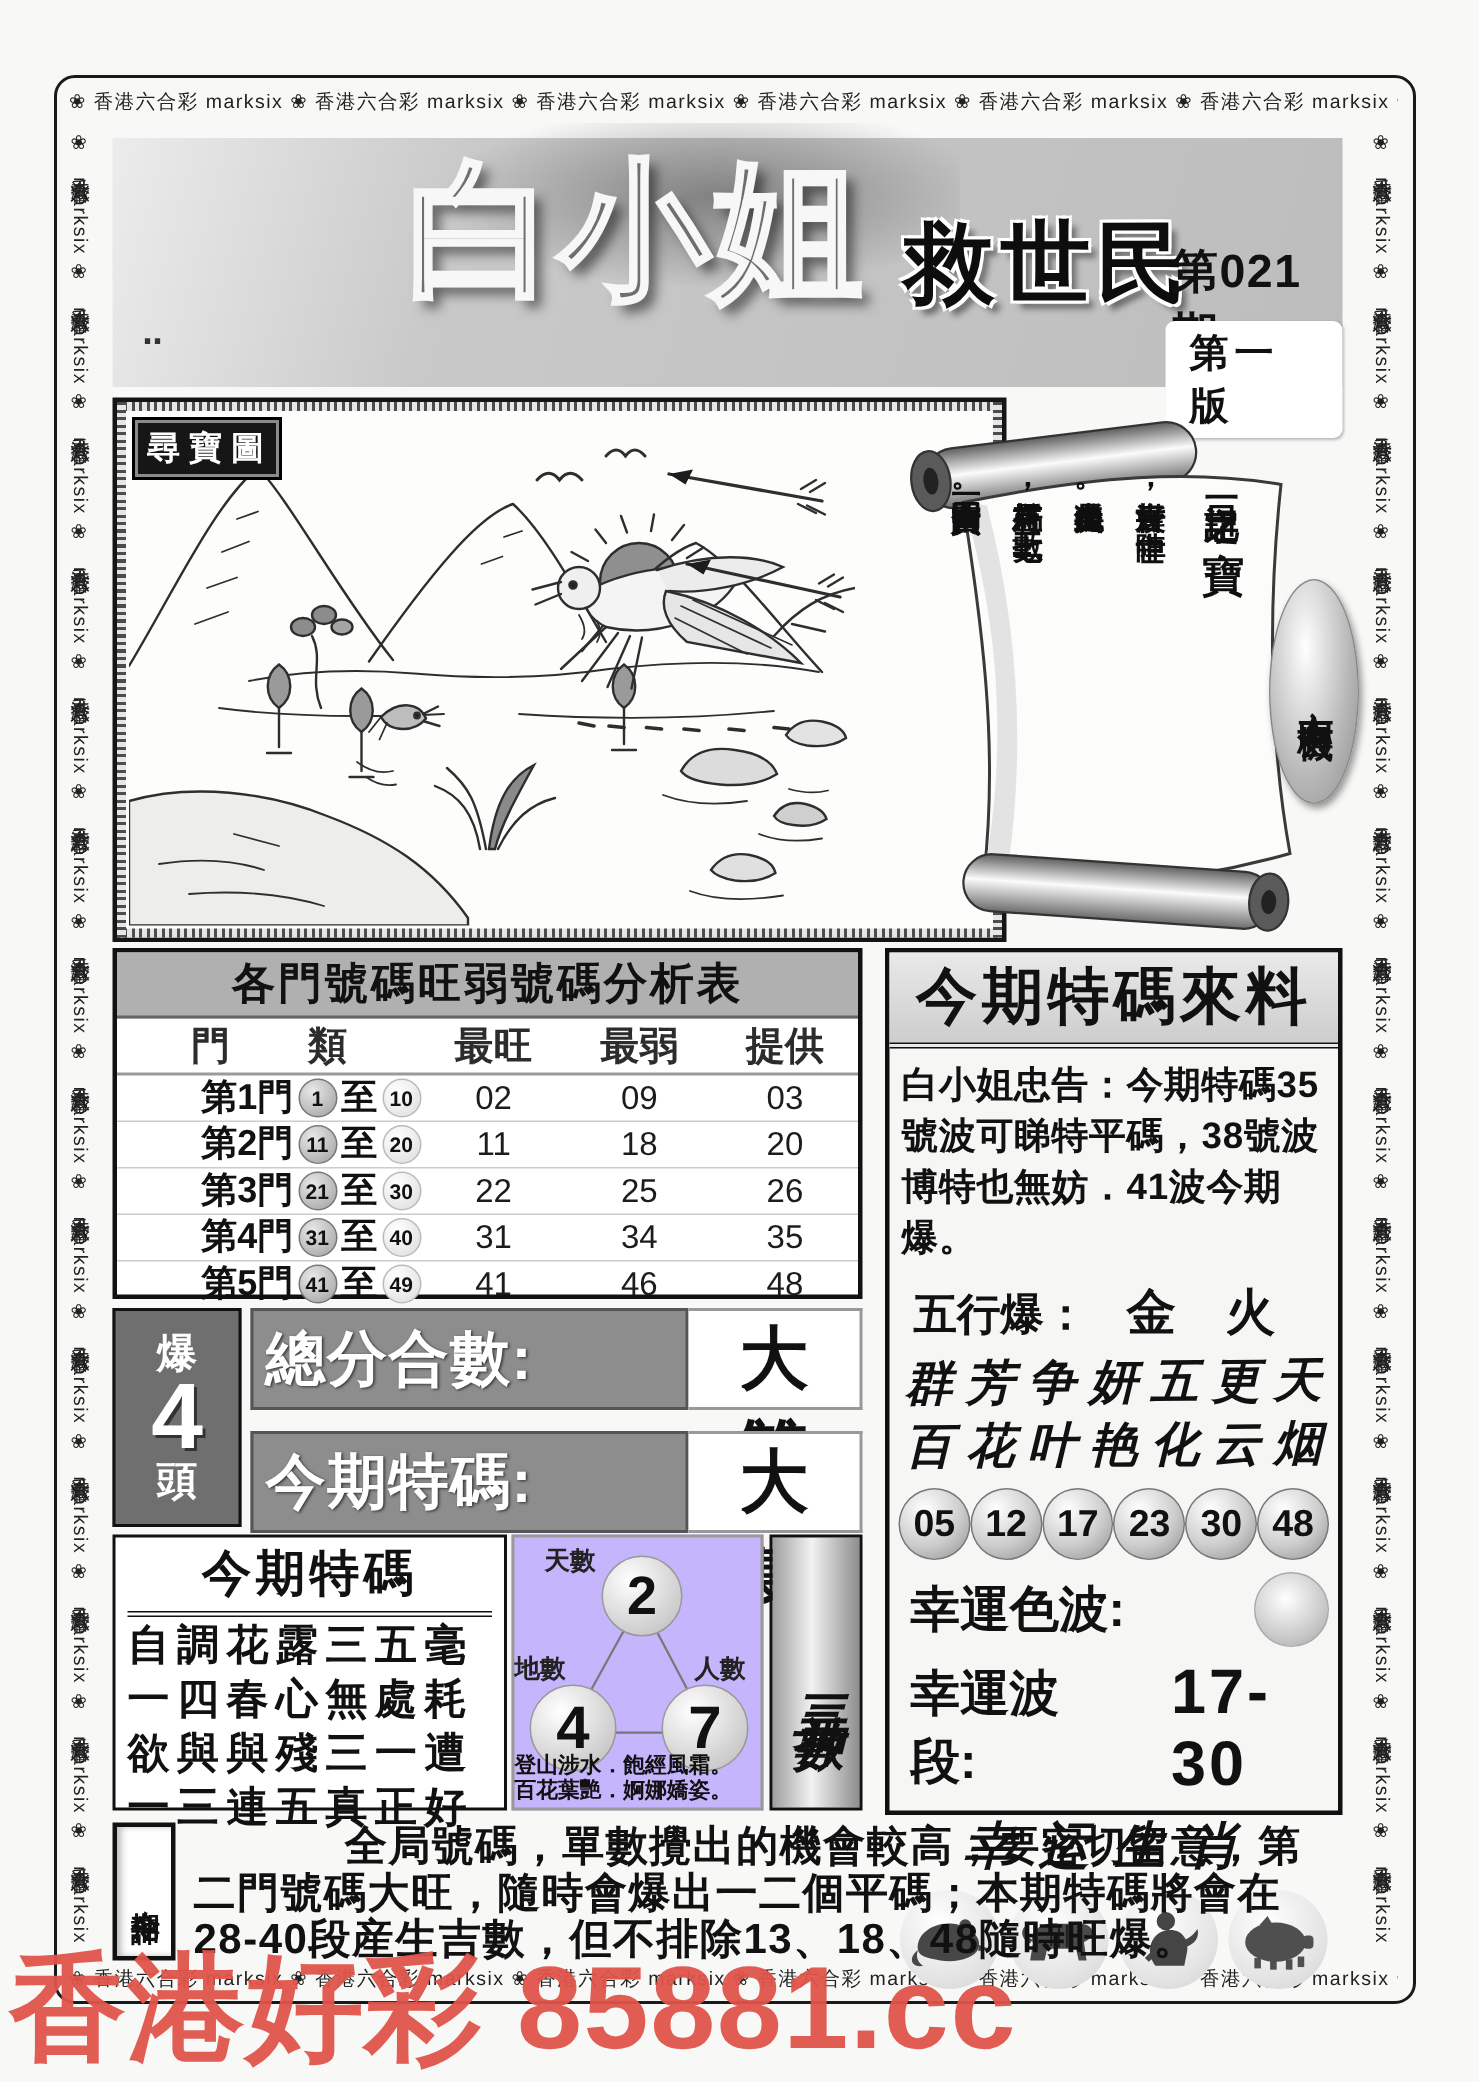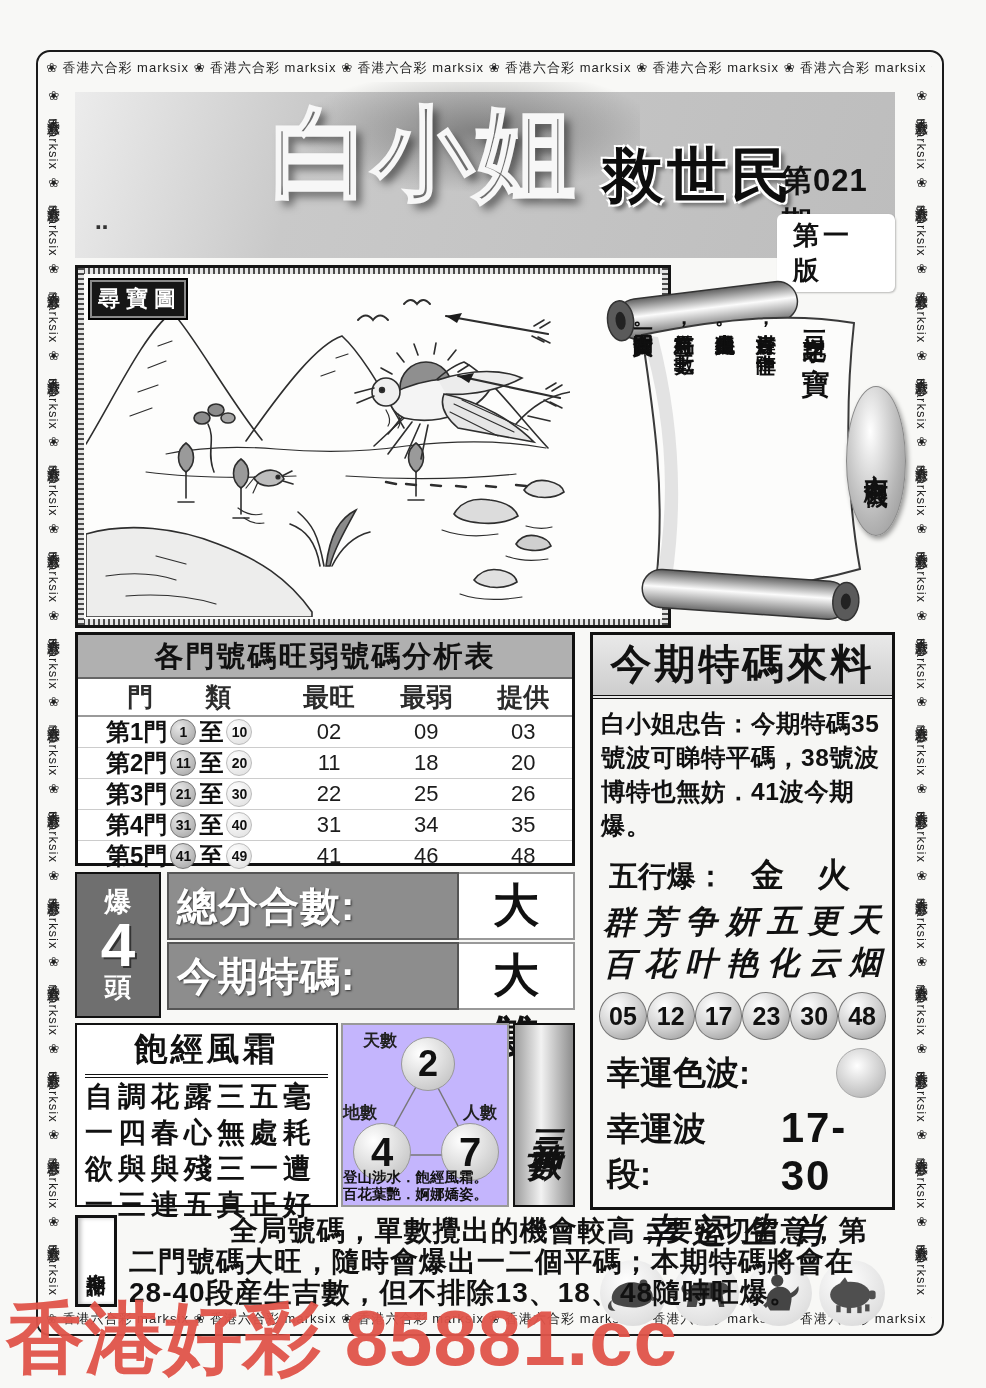--- a/index.html
+++ b/index.html
@@ -58,34 +58,34 @@
   .table-box{position:absolute;left:75px;top:632px;width:500px;height:234px;
     border:3px solid #111;background:#fff;box-sizing:border-box;}
   .tb-title{height:42px;background:#b0b0b0;font-size:29px;line-height:42px;font-weight:800;
     text-align:center;letter-spacing:2px;border-bottom:2px solid #666;}
   .tb-head{display:flex;height:36px;line-height:36px;font-size:26px;font-weight:800;
     border-bottom:2px solid #9a9a9a;color:#2c2c2c;}
   .tb-head > div,.t-row > div{text-align:center;}
   .c-gate{width:41%;} .c-num{width:19.66%;}
   .t-row{display:flex;height:30px;line-height:30px;border-bottom:1px solid #ccc;font-size:22px;}
   .t-row:last-child{border-bottom:none;}
-  .t-row .c-gate{display:flex;align-items:center;justify-content:center;gap:3px;font-weight:800;font-size:24px;}
+  .t-row .c-gate{display:flex;align-items:center;justify-content:flex-end;gap:3px;font-weight:800;font-size:24px;}
   .numcircle{display:inline-block;width:24px;height:24px;border-radius:50%;font-size:14px;
     line-height:24px;font-weight:700;text-align:center;}
   .numcircle.dark{background:radial-gradient(circle at 35% 30%,#e8e8e8,#9f9f9f);border:1px solid #777;}
   .numcircle.light{background:radial-gradient(circle at 35% 30%,#fff,#dcdcdc);border:1px solid #bbb;}
   .t-num{color:#1c1c1c;}
 
   
   .burst{position:absolute;left:75px;top:872px;width:500px;height:146px;display:flex;box-sizing:border-box;}
   .burst-side{width:86px;background:#6f6f6f;border:2px solid #111;color:#fff;text-align:center;
     display:flex;flex-direction:column;justify-content:center;box-sizing:border-box;}
   .burst-side .s1,.burst-side .s3{font-size:27px;font-weight:800;line-height:27px;}
   .burst-side .s2{font-size:62px;font-weight:900;line-height:58px;text-shadow:2px 2px 0 #333;}
-  .burst-main{flex:1;margin-left:6px;display:flex;flex-direction:column;gap:2px;}
+  .burst-main{flex:1;margin-left:6px;display:flex;flex-direction:column;gap:14px;}
   .burst-row{display:flex;height:68px;}
   .burst-label{width:292px;background:#8d8d8d;color:#fff;font-size:40px;line-height:64px;
     font-weight:800;padding:0 8px;border:2px solid #555;box-sizing:border-box;
     text-shadow:1px 1px 2px #333;letter-spacing:1px;}
   .burst-value{flex:1;background:#fff;border:2px solid #999;border-left:none;font-size:46px;
     line-height:62px;font-weight:800;text-align:center;color:#111;box-sizing:border-box;}
 
   
   .poem-box{position:absolute;left:75px;top:1023px;width:263px;height:184px;border:2px solid #111;
     background:#fff;box-sizing:border-box;padding:2px 8px;}
@@ -363,21 +363,21 @@
       <div class="burst-value">大　雙</div>
     </div>
     <div class="burst-row">
       <div class="burst-label">今期特碼:</div>
       <div class="burst-value">大　雙</div>
     </div>
   </div>
 </div>
 
 <div class="poem-box">
-  <div class="poem-title">飽經風霜</div>
+  <div class="poem-title">今期特碼</div>
   <div class="poem-line">自調花露三五毫</div>
   <div class="poem-line">一四春心無處耗</div>
   <div class="poem-line">欲與與殘三一遭</div>
   <div class="poem-line">一三連五真正好</div>
 </div>
 
 <div class="tri-box">
   <svg class="tri-lines" width="164" height="180" viewBox="0 0 164 180">
     <g stroke="#777" stroke-width="1.5">
       <line x1="84" y1="42" x2="42" y2="118"></line>

